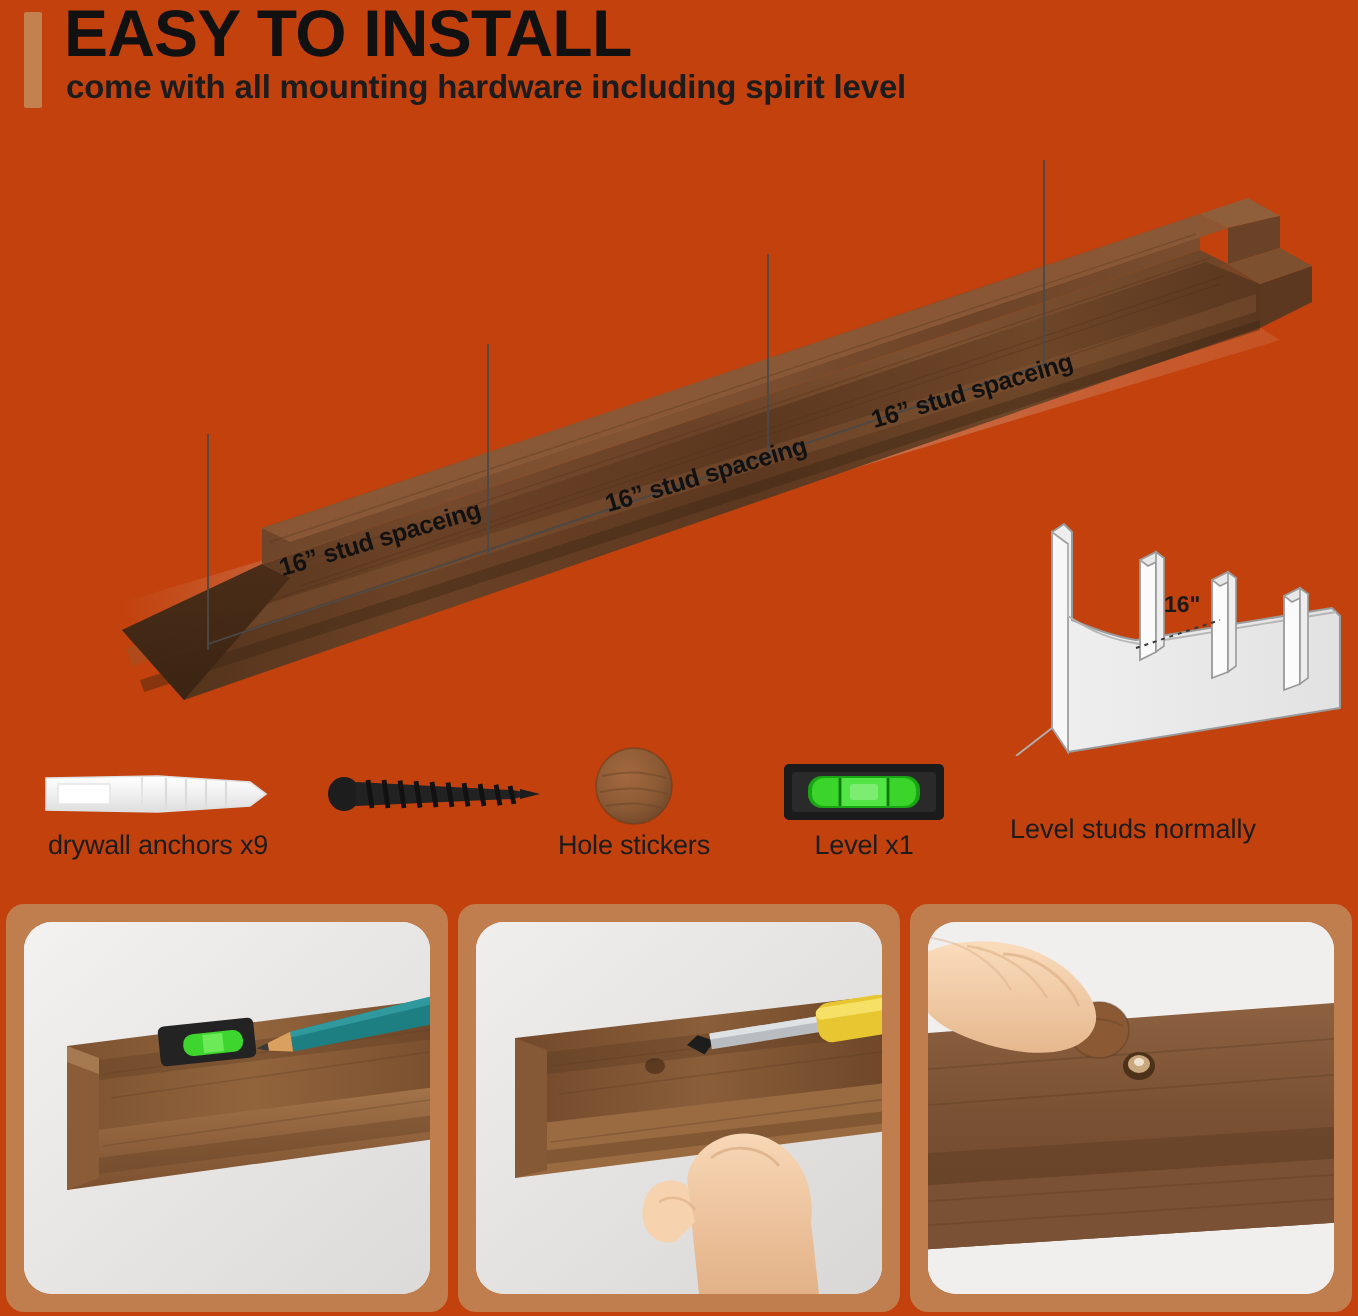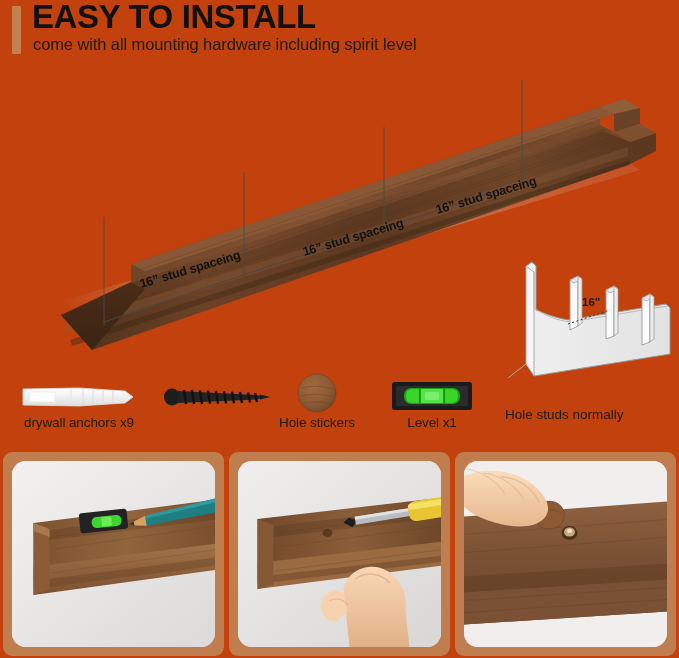--- a/index.html
+++ b/index.html
@@ -15,21 +15,21 @@
     position:absolute;left:12px;top:6px;width:9px;height:48px;
     background:#c2814f;border-radius:1px;
   }
   .title{
     position:absolute;left:32px;top:-2px;
     font-size:33px;font-weight:700;letter-spacing:-0.4px;
     color:#111;line-height:38px;white-space:nowrap;
   }
   .subtitle{
     position:absolute;left:33px;top:33px;
-    font-size:16.5px;font-weight:400;color:#1c1c1c;
+    font-size:16.5px;font-weight:700;color:#1c1c1c;
     line-height:22px;white-space:nowrap;letter-spacing:-0.1px;
   }
 
   
   .hero{position:absolute;left:0;top:72px;width:679px;height:292px;overflow:hidden;}
   .hero svg{display:block;}
 
   .lbl{
     position:absolute;font-size:12.5px;font-weight:600;color:#111;
     white-space:nowrap;transform-origin:left bottom;letter-spacing:-0.2px;
@@ -191,21 +191,21 @@
         <path d="M152,46 L156,49 L156,91 L152,94 Z" fill="#ededed" stroke="#9a9a9a" stroke-width="0.8"></path>
       </g>
 
       <path d="M70,76 L112,62" fill="none" stroke="#3a3a3a" stroke-width="1" stroke-dasharray="2,2.4"></path>
       <text x="84" y="58" font-family="Liberation Sans, sans-serif" font-size="11.5" font-weight="700" fill="#1a1a1a">16"</text>
 
       <path d="M28,116 L10,130" fill="none" stroke="#b0b0b0" stroke-width="0.9"></path>
     </svg>
   </div>
   <div class="stud-cap">
-    <div>Hole studs normally</div>
+    <div>Level studs normally</div>
   </div>
 
   <div class="acc">
 
     <div class="acc-item a1">
       <div class="acc-art">
         <svg width="132" height="40" viewBox="0 0 132 40" style="margin-top:8px">
           <defs>
             <linearGradient id="anchG" x1="0" y1="0" x2="0" y2="1">
               <stop offset="0" stop-color="#ffffff"></stop>

